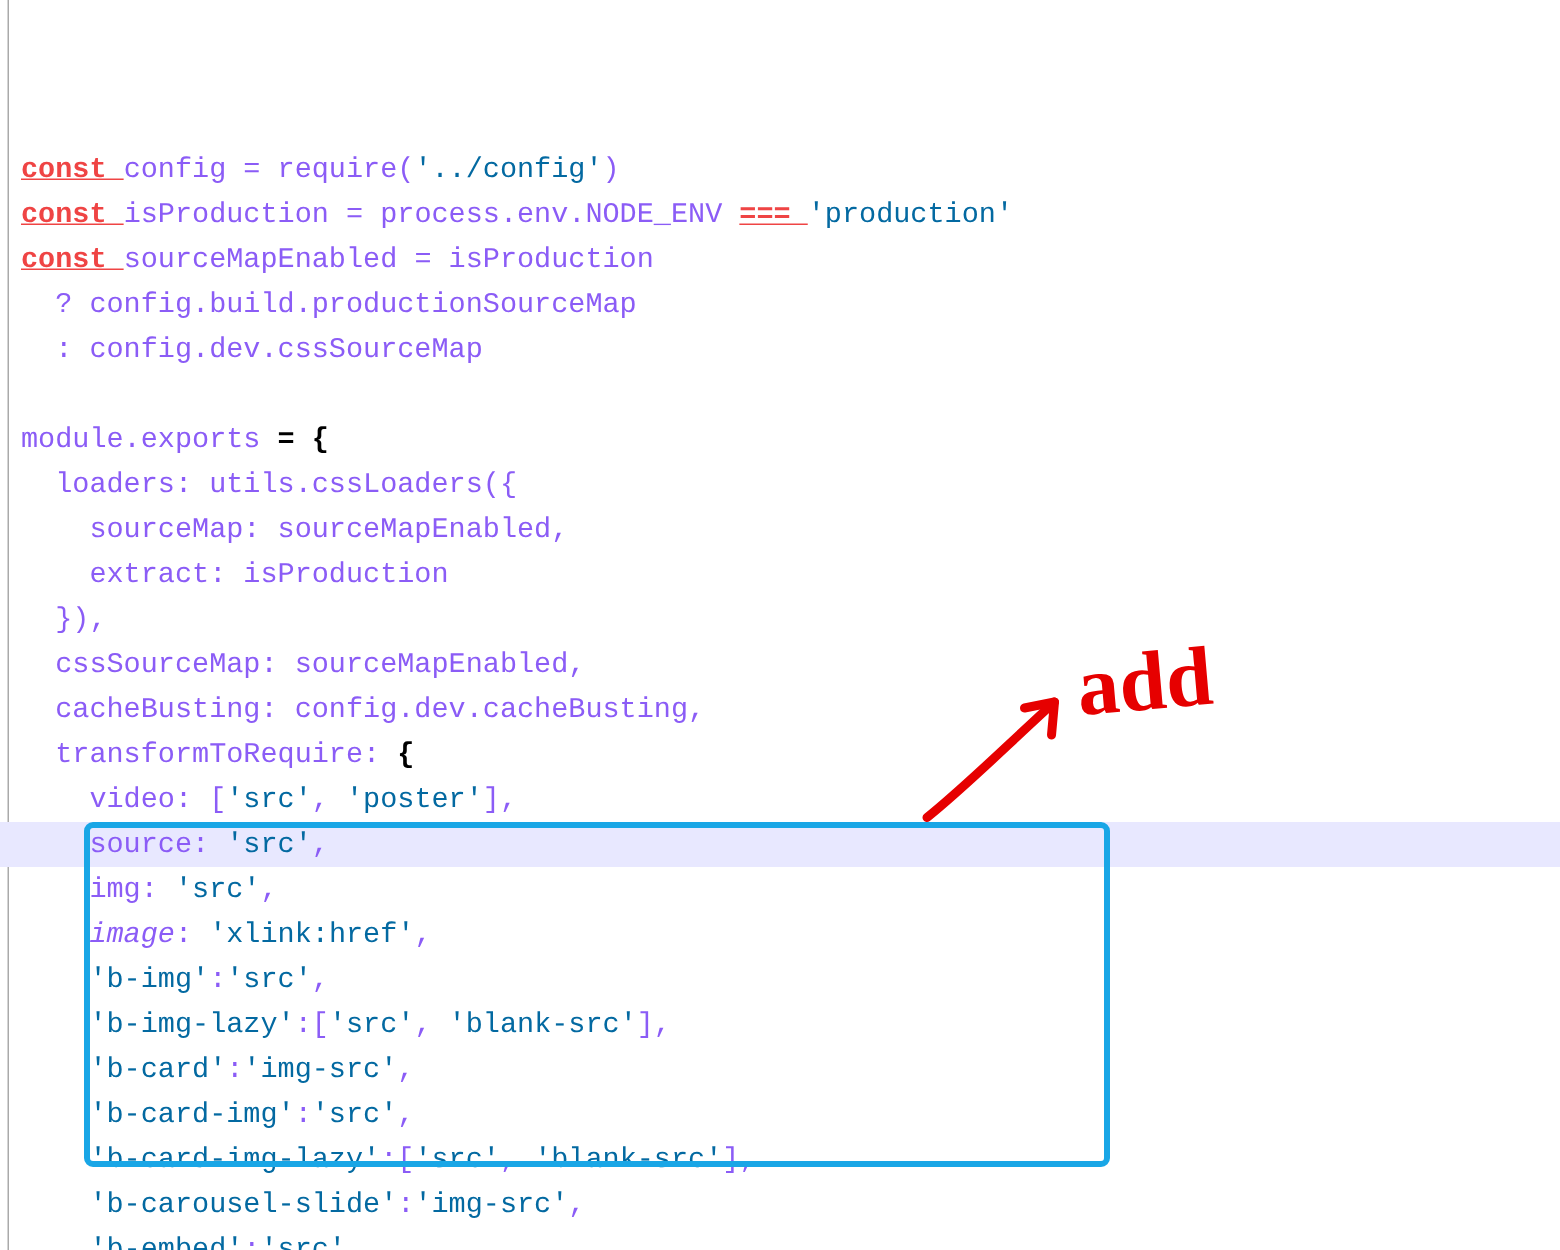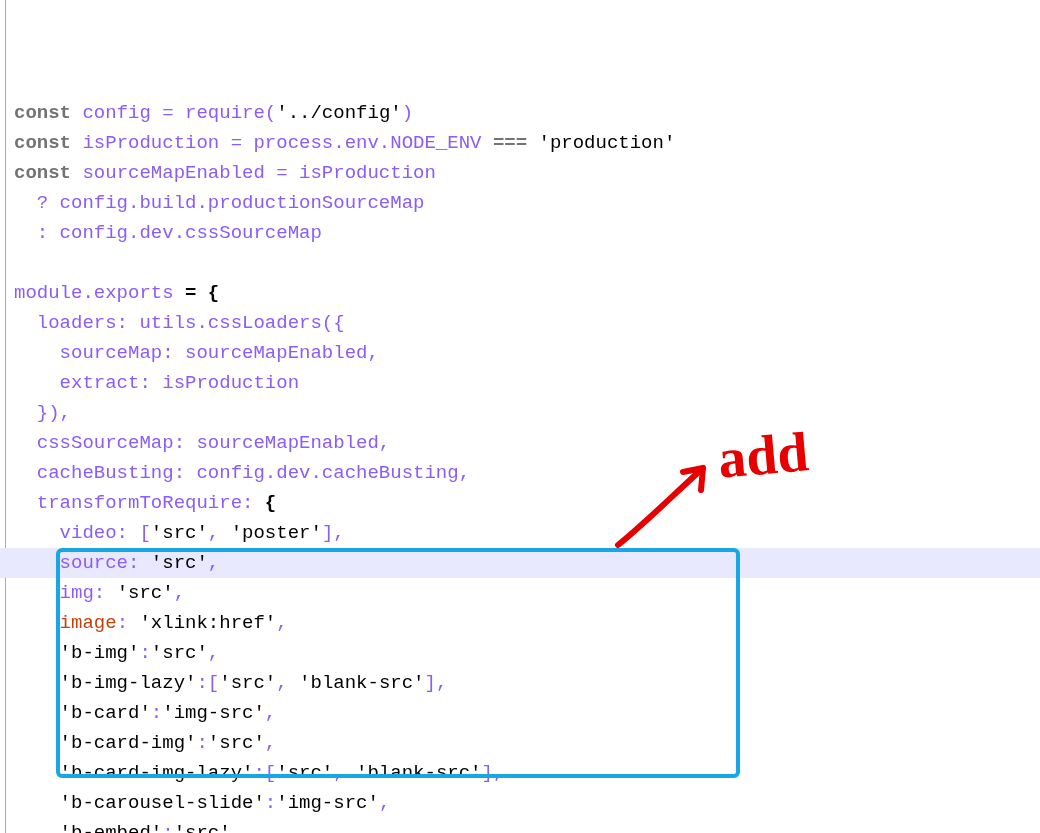--- a/index.html
+++ b/index.html
@@ -11,25 +11,25 @@
     white-space:pre;
     padding:8px 0 8px 14px;
     color:#000;
     width:1040px;
     box-sizing:border-box;
   }
   .fold-guide{
     position:absolute;left:0;top:0;height:100%;width:5px;
     border-right:1px solid #aaa;
   }
-  .t-kw{color:#737373;font-weight:bold;}
+  .t-kw{color:#ef4444;font-weight:bold;text-decoration:underline;}
   .t-id{color:#8b5cf6;}
   .t-bold{font-weight:bold;}
-  .t-str{color:#000000;}
-  .t-prop{color:#c2410c;}
+  .t-str{color:#0369a1;}
+  .t-prop{color:#8b5cf6;font-style:italic;}
   .cursor-line{
     position:absolute;left:0;right:0;height:30px;
     background:#e8e8ff;z-index:0;
   }
   .line{position:relative;z-index:1;padding-left:0;}
   .added-box{
     position:absolute;
     border:4px solid #19a6e6;
     border-radius:6px;
     left:56px;top:548px;width:676px;height:222px;

